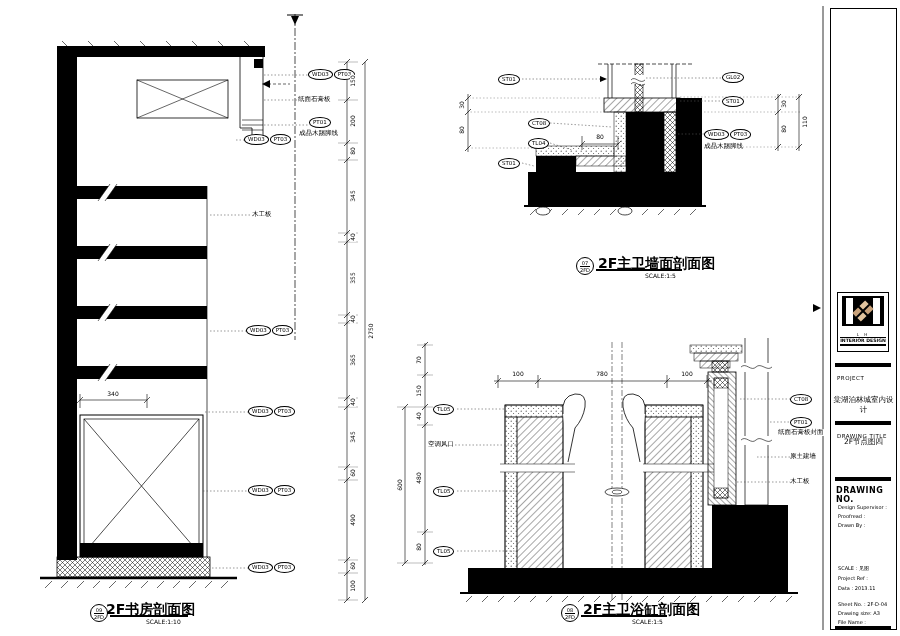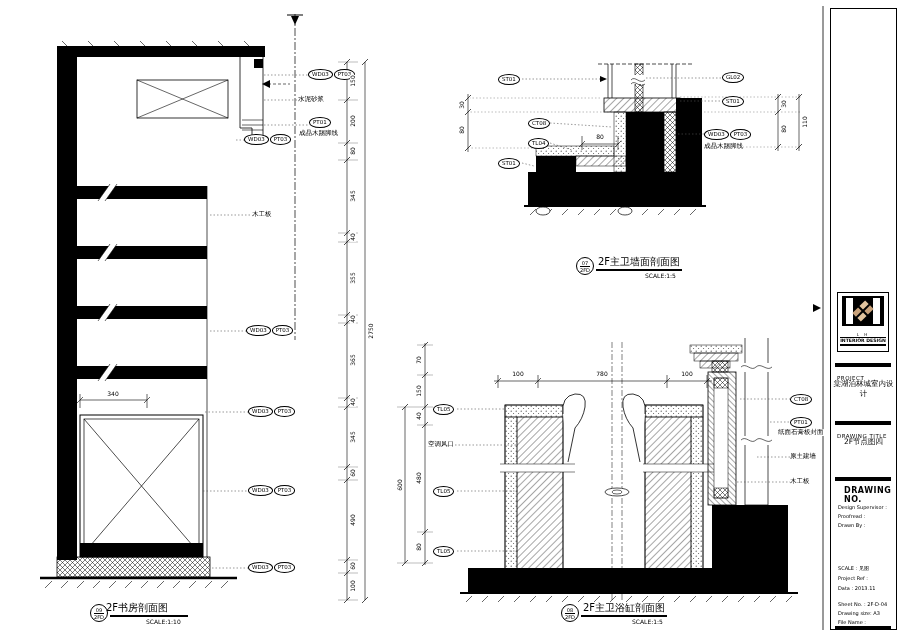--- a/index.html
+++ b/index.html
@@ -6,34 +6,34 @@
   html,body { width:900px; height:636px; background:#fff; font-family:"DejaVu Sans",sans-serif; color:#000; }
   .sheet { position:relative; width:900px; height:636px; background:#fff; overflow:hidden; }
   svg.art { position:absolute; left:0; top:0; }
   .lbl { position:absolute; font-size:6.5px; line-height:1.1; white-space:nowrap; background:#fff; }
   .hdim { position:absolute; font-size:6px; line-height:1; white-space:nowrap; transform:translate(-50%,-50%); background:#fff; padding:0 1px;}
   .vdim { position:absolute; font-size:6px; line-height:1; white-space:nowrap; transform:translate(-50%,-50%) rotate(-90deg); background:#fff; padding:0 1px;}
   .pair { position:absolute; display:flex; gap:1px; }
   .oval { display:inline-block; border:1px solid #000; border-radius:50%; padding:2px 3px 1px 3px; font-size:5.5px; line-height:1; background:#fff; white-space:nowrap; }
   .bubble { position:absolute; width:18px; height:18px; border:1px solid #000; border-radius:50%; display:flex; flex-direction:column; align-items:center; justify-content:center; font-size:5px; line-height:1.2; transform:translate(-50%,-50%); background:#fff; }
   .bubble .bub-top { border-bottom:1px solid #000; padding:0 2px; }
-  .dtitle { position:absolute; font-size:10px; font-weight:normal; white-space:nowrap; }
+  .dtitle { position:absolute; font-size:14px; font-weight:bold; white-space:nowrap; }
   .dscale { position:absolute; font-size:6px; white-space:nowrap; }
   .uline { position:absolute; height:2px; background:#000; }
   
   .tb { position:absolute; left:830px; top:8px; width:67px; height:622px; border:1.5px solid #000; background:#fff; }
   .tb * { position:absolute; }
   .logo-box { left:6px; top:283px; width:52px; height:60px; border:1px solid #000; display:flex; flex-direction:column; align-items:center; padding-top:2px; }
   .logo-box > * { position:static; }
   .logo-mono { font-size:4px; line-height:1; letter-spacing:2px; }
   .logo-name { font-size:4.6px; font-weight:bold; line-height:1.2; border-top:1px solid #000; border-bottom:2px solid #000; white-space:nowrap; }
   .tb-bar { left:4px; width:56px; height:4px; background:#000; }
   .tb-label { left:6px; font-size:5.5px; letter-spacing:0.5px; }
   .tb-cjk { left:0; width:100%; text-align:center; font-size:7.5px; }
-  .tb-no { left:5px; font-size:8px; font-weight:bold; letter-spacing:0.5px;margin-left:8px; }
+  .tb-no { left:5px; font-size:8px; font-weight:bold; letter-spacing:0.5px; }
   .tb-field { left:7px; font-size:5px; white-space:nowrap; }
   .tb-field span { position:static; }
 </style>
 </head>
 <body>
 
 <div class="sheet">
 
 <svg class="art" width="900" height="636" viewBox="0 0 900 636">
   <defs>
@@ -239,21 +239,21 @@
   </g>
 
   <line x1="823" y1="6" x2="823" y2="630" stroke="#000" stroke-width="0.8"></line>
   <polygon points="813,304 821,308 813,312" fill="#000"></polygon>
 </svg>
 
 <div class="pair" style="left:308px;top:69px">
       <span class="oval">WD03</span>
       <span class="oval">PT03</span>
     </div>
-<div class="lbl" style="left:298px;top:96px">水泥砂浆</div>
+<div class="lbl" style="left:298px;top:96px">纸面石膏板</div>
 <div class="pair" style="left:309px;top:117px">
       <span class="oval">PT01</span>
     </div>
 <div class="lbl" style="left:299px;top:130px">成品木踢脚线</div>
 <div class="pair" style="left:244px;top:134px">
       <span class="oval">WD03</span>
       <span class="oval">PT03</span>
     </div>
 <div class="lbl" style="left:252px;top:211px">木工板</div>
 <div class="pair" style="left:246px;top:325px">
@@ -380,21 +380,21 @@
         <rect x="23" y="10" width="8" height="5" fill="#e2c49e"></rect>
         <rect x="13" y="17" width="8" height="5" fill="#e2c49e"></rect>
         <rect x="23" y="17" width="8" height="5" fill="#c8a179"></rect>
       </g>
     </svg>
     <div class="logo-mono">L H</div>
     <div class="logo-name">INTERIOR DESIGN</div>
   </div>
   <div class="tb-bar" style="top:354px"></div>
   <div class="tb-label" style="top:366px">PROJECT</div>
-  <div class="tb-cjk" style="top:370px">棠湖泊林城室内设计</div>
+  <div class="tb-cjk" style="top:386px">棠湖泊林城室内设计</div>
   <div class="tb-bar" style="top:412px"></div>
   <div class="tb-label" style="top:424px">DRAWING TITLE</div>
   <div class="tb-cjk" style="top:428px">2F节点图四</div>
   <div class="tb-bar" style="top:468px"></div>
   <div class="tb-no" style="top:477px">DRAWING NO.</div>
   <div class="tb-field" style="top:495px"><span>Design Supervisor :</span><span></span></div>
   <div class="tb-field" style="top:504px"><span>Proofread :</span><span></span></div>
   <div class="tb-field" style="top:513px"><span>Drawn By :</span><span></span></div>
   <div class="tb-field" style="top:556px"><span>SCALE</span> <span>: 见图</span></div>
   <div class="tb-field" style="top:566px"><span>Project Ref :</span><span></span></div>

